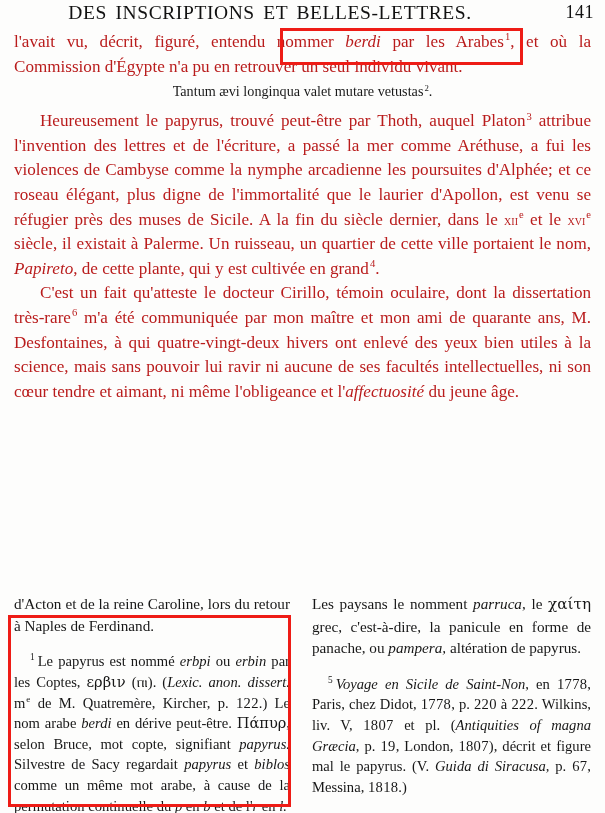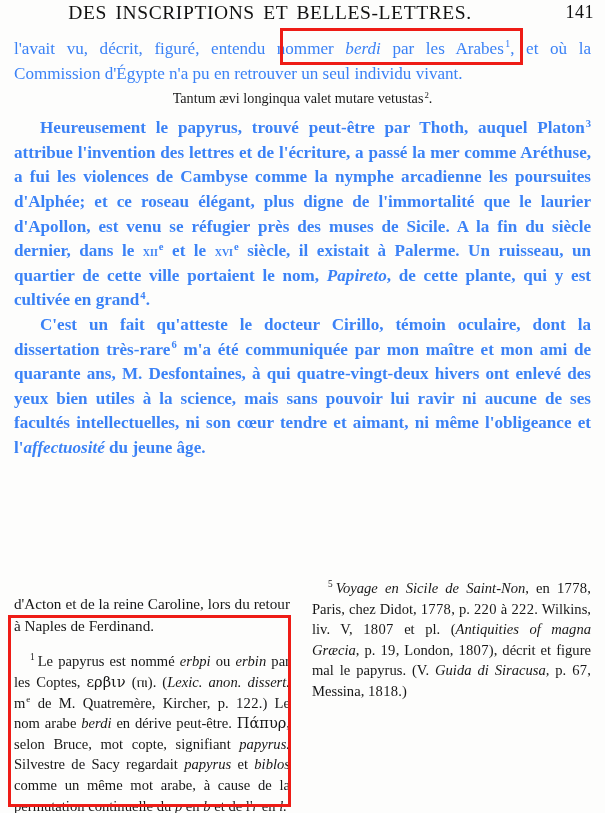--- a/index.html
+++ b/index.html
@@ -48,29 +48,29 @@
   }
 
   
   .body-col {
     position: absolute;
     left: 14px;
     top: 30px;
     width: 577px;
   }
   .para {
-    margin: 7px 0 0 0;
+    margin: 0 0 0 0;
     font-size: 17.1px;
     line-height: 24.6px;
     text-align: justify;
     text-justify: inter-word;
-    color: #3b82f6;
+    color: #b91c1c;
     hyphens: manual;
   }
-  .para.indent { text-indent: 26px; font-weight: bold; }
+  .para.indent { text-indent: 26px; }
   .para + .para { margin-top: 0px; }
 
   .epigraph {
     margin: 2px 0 8px 0;
     font-size: 14.2px;
     line-height: 20px;
     text-align: center;
     color: #1a1a1a;
   }
 
@@ -177,20 +177,21 @@
 
   <div class="notes">
     <div class="notes-inner">
 
       <div class="note-col left">
         <p class="tail-line">d'Acton et de la reine Caroline, lors du retour à Naples de Ferdinand.</p>
         <p class="note first-note"><span class="note-mark">1</span>Le papyrus est nommé <i>erbpi</i> ou <i>erbin</i> par les Coptes, <span class="grk">ερβιν</span> (<span class="grk">ⲡⲓ</span>). (<i>Lexic. anon. dissert.</i> m<span class="sup">e</span> de M. Quatremère, Kircher, p. <span class="oldnum">122</span>.) Le nom arabe <i>berdi</i> en dérive peut-être. <span class="grk">Πάπυρ</span>, selon Bruce, mot copte, signifiant <i>papyrus.</i> Silvestre de Sacy regardait <i>papyrus</i> et <i>biblos</i> comme un même mot arabe, à cause de la permutation continuelle du <i>p</i> en <i>b</i> et de l'<i>r</i> en <i>l.</i></p>
       </div>
 
       <div class="note-col right">
+        <p class="tail-line">Les paysans le nomment <i>parruca</i>, le <span class="grk">χαίτη</span> grec, c'est-à-dire, la panicule en forme de panache, ou <i>pampera,</i> altération de papyrus.</p>
         <p class="note first-note"><span class="note-mark">5</span><i>Voyage en Sicile de Saint-Non</i>, en <span class="oldnum">1778</span>, Paris, chez Didot, <span class="oldnum">1778</span>, p. <span class="oldnum">220</span> à <span class="oldnum">222</span>. Wilkins, liv. V, <span class="oldnum">1807</span> et pl. (<i>Antiquities of magna Græcia</i>, p. <span class="oldnum">19</span>, London, <span class="oldnum">1807</span>), décrit et figure mal le papyrus. (V. <i>Guida di Siracusa,</i> p. <span class="oldnum">67</span>, Messina, <span class="oldnum">1818</span>.)</p>
       </div>
 
     </div>
   </div>
 
   <div class="redbox" id="redbox-top" style="border-color: rgb(238, 28, 22);"></div>
   <div class="redbox" id="redbox-note" style="border-color: rgb(238, 28, 22);"></div>
 
 </div>

